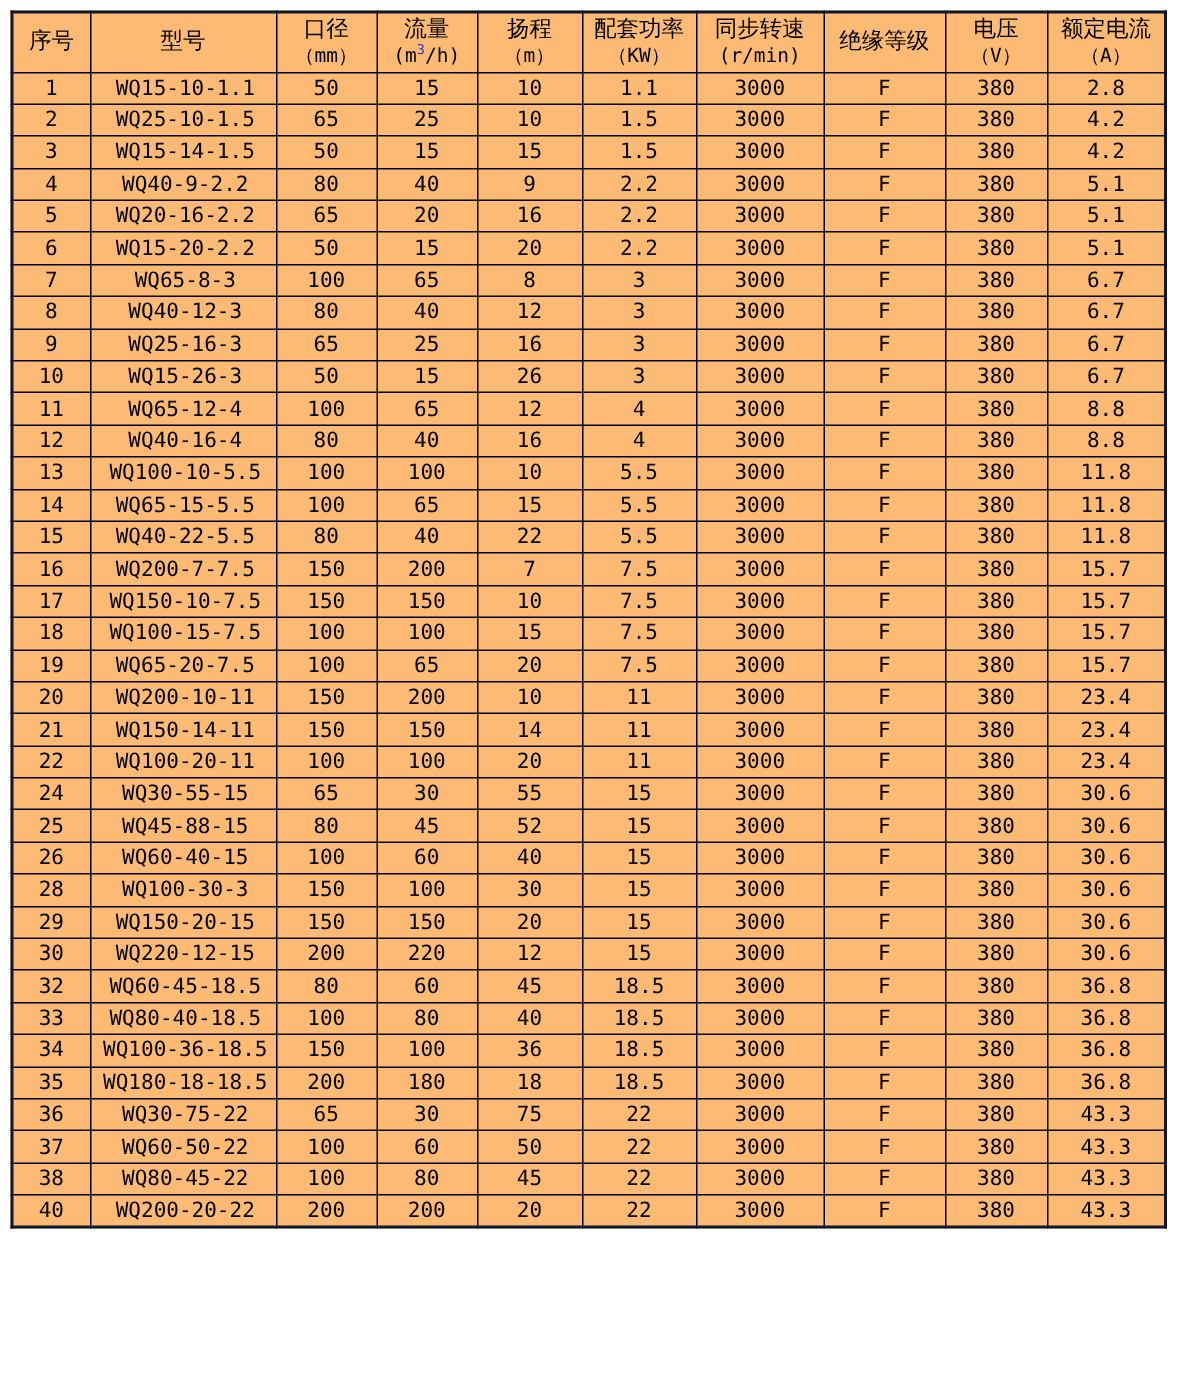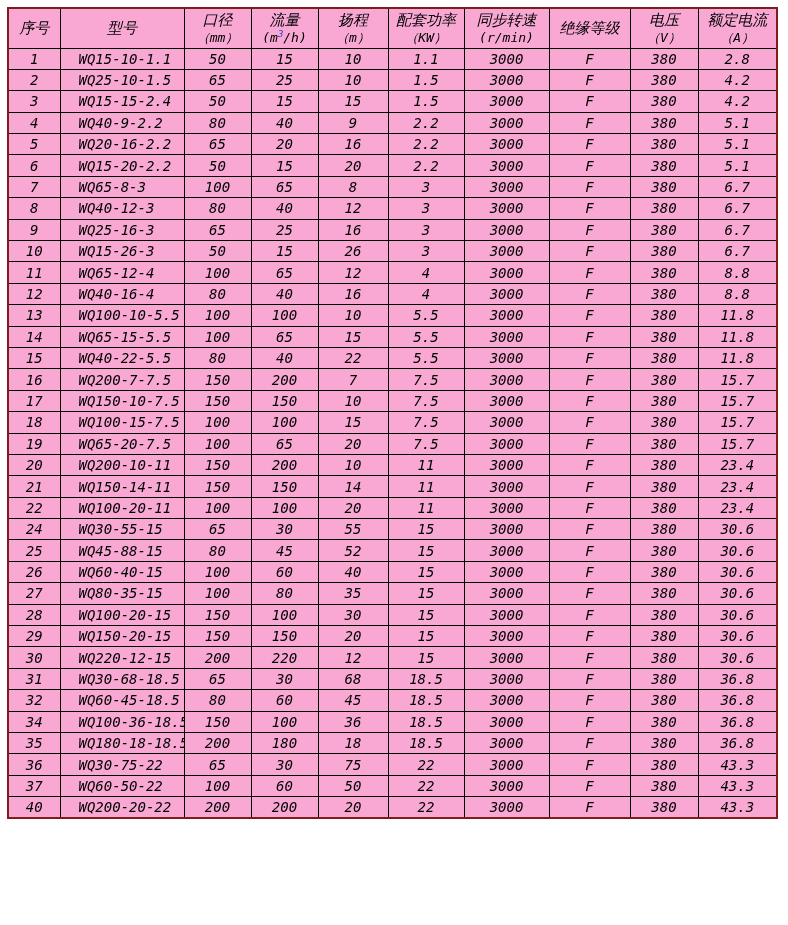--- a/index.html
+++ b/index.html
@@ -13,42 +13,41 @@
     color: #000;
     font-family: "DejaVu Sans Mono", "Liberation Mono", monospace;
   }
   .page {
     padding: 7px 0 0 7px;
   }
   table.spec {
     border-collapse: collapse;
     table-layout: fixed;
     width: 769px;
-    border: 2px solid #7f1d1d;
-    background: #f9a8d4;
-    font-style: italic;
+    border: 2px solid #0f172a;
+    background: #fdba74;
   }
   table.spec th,
   table.spec td {
     border: 1px solid #000;
     text-align: center;
     vertical-align: middle;
     padding: 0;
     overflow: hidden;
     white-space: nowrap;
   }
   table.spec thead tr { height: 40px; }
   table.spec tbody tr { height: 21.4px; }
   table.spec td {
     font-size: 14px;
     line-height: 1;
   }
   table.spec td.left {
-    text-align: left;
-    padding-left: 18px;
+    text-align: center;
+    padding-left: 3px;
   }
   table.spec th {
     font-weight: normal;
     font-size: 15px;
     line-height: 1.25;
     font-family: "Liberation Sans", "DejaVu Sans", sans-serif;
   }
   .h-unit {
     font-size: 13px;
     font-family: "DejaVu Sans Mono", "Liberation Mono", monospace;
@@ -147,21 +146,21 @@
           <td>25</td>
           <td>10</td>
           <td>1.5</td>
           <td>3000</td>
           <td>F</td>
           <td>380</td>
           <td>4.2</td>
         </tr>
         <tr>
           <td>3</td>
-          <td class="left">WQ15-15-2.4</td>
+          <td class="left">WQ15-14-1.5</td>
           <td>50</td>
           <td>15</td>
           <td>15</td>
           <td>1.5</td>
           <td>3000</td>
           <td>F</td>
           <td>380</td>
           <td>4.2</td>
         </tr>
         <tr>
@@ -422,34 +421,22 @@
           <td>100</td>
           <td>60</td>
           <td>40</td>
           <td>15</td>
           <td>3000</td>
           <td>F</td>
           <td>380</td>
           <td>30.6</td>
         </tr>
         <tr>
-          <td>27</td>
-          <td class="left">WQ80-35-15</td>
-          <td>100</td>
-          <td>80</td>
-          <td>35</td>
-          <td>15</td>
-          <td>3000</td>
-          <td>F</td>
-          <td>380</td>
-          <td>30.6</td>
-        </tr>
-        <tr>
           <td>28</td>
-          <td class="left">WQ100-20-15</td>
+          <td class="left">WQ100-30-3</td>
           <td>150</td>
           <td>100</td>
           <td>30</td>
           <td>15</td>
           <td>3000</td>
           <td>F</td>
           <td>380</td>
           <td>30.6</td>
         </tr>
         <tr>
@@ -470,37 +457,37 @@
           <td>200</td>
           <td>220</td>
           <td>12</td>
           <td>15</td>
           <td>3000</td>
           <td>F</td>
           <td>380</td>
           <td>30.6</td>
         </tr>
         <tr>
-          <td>31</td>
-          <td class="left">WQ30-68-18.5</td>
-          <td>65</td>
-          <td>30</td>
-          <td>68</td>
-          <td>18.5</td>
-          <td>3000</td>
-          <td>F</td>
-          <td>380</td>
-          <td>36.8</td>
-        </tr>
-        <tr>
           <td>32</td>
           <td class="left">WQ60-45-18.5</td>
           <td>80</td>
           <td>60</td>
           <td>45</td>
+          <td>18.5</td>
+          <td>3000</td>
+          <td>F</td>
+          <td>380</td>
+          <td>36.8</td>
+        </tr>
+        <tr>
+          <td>33</td>
+          <td class="left">WQ80-40-18.5</td>
+          <td>100</td>
+          <td>80</td>
+          <td>40</td>
           <td>18.5</td>
           <td>3000</td>
           <td>F</td>
           <td>380</td>
           <td>36.8</td>
         </tr>
         <tr>
           <td>34</td>
           <td class="left">WQ100-36-18.5</td>
           <td>150</td>
@@ -542,20 +529,32 @@
           <td>100</td>
           <td>60</td>
           <td>50</td>
           <td>22</td>
           <td>3000</td>
           <td>F</td>
           <td>380</td>
           <td>43.3</td>
         </tr>
         <tr>
+          <td>38</td>
+          <td class="left">WQ80-45-22</td>
+          <td>100</td>
+          <td>80</td>
+          <td>45</td>
+          <td>22</td>
+          <td>3000</td>
+          <td>F</td>
+          <td>380</td>
+          <td>43.3</td>
+        </tr>
+        <tr>
           <td>40</td>
           <td class="left">WQ200-20-22</td>
           <td>200</td>
           <td>200</td>
           <td>20</td>
           <td>22</td>
           <td>3000</td>
           <td>F</td>
           <td>380</td>
           <td>43.3</td>

